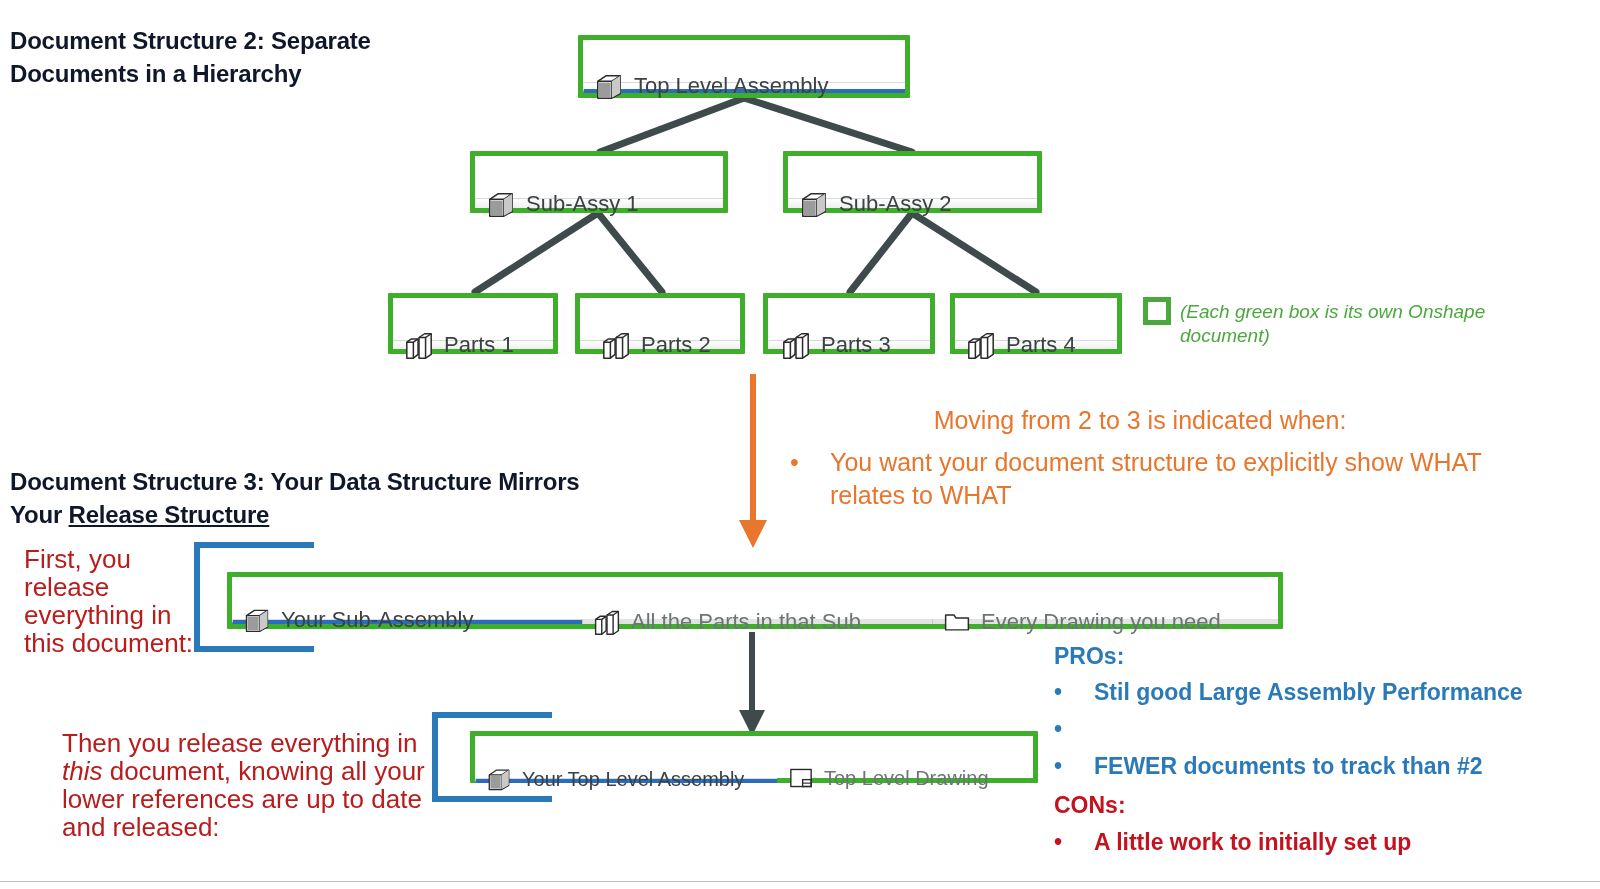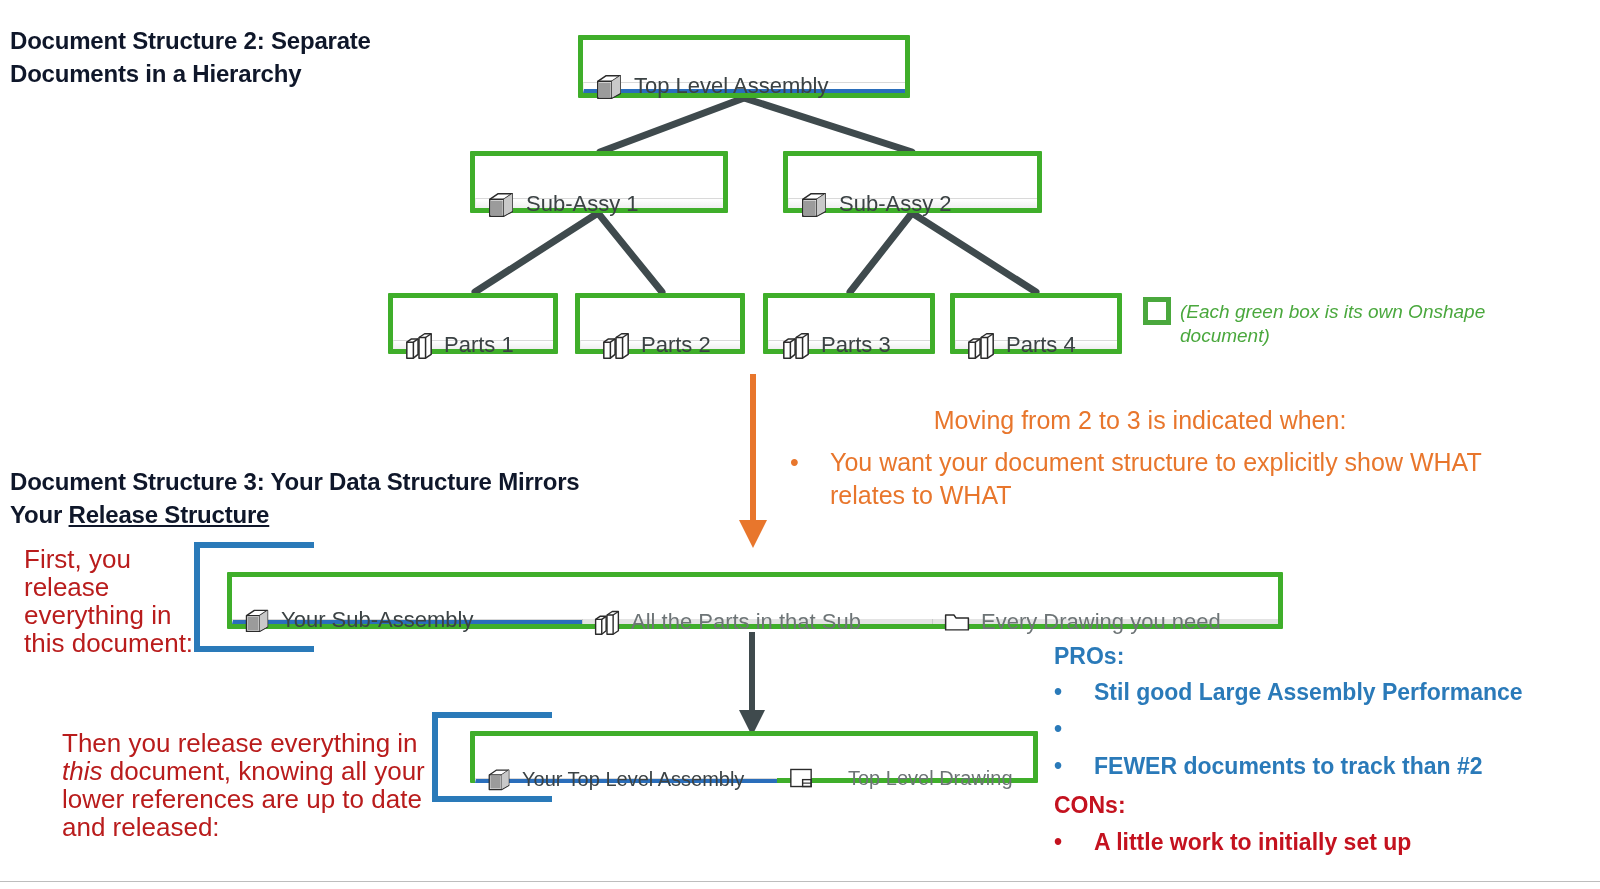--- a/index.html
+++ b/index.html
@@ -260,21 +260,21 @@
 
 <div class="abs doc-box" style="left:470px;top:731px;width:568px;height:52px;">
   <div class="tab active" style="width:302px;font-size:20px;">
     <span class="ico">
       <svg width="26" height="26">
           <use href="#ic-assembly"></use>
         </svg>
     </span>
     <span>Your Top Level Assembly</span>
   </div>
-  <div class="tab inactive" style="flex:1;font-size:20px;gap:24px;">
+  <div class="tab inactive" style="flex:1;font-size:20px;">
     <span class="ico">
       <svg width="26" height="26">
           <use href="#ic-drawing"></use>
         </svg>
     </span>
     <span>Top Level Drawing</span>
   </div>
 </div>
 
 <div class="abs pros" style="left:1054px;top:638px;">

